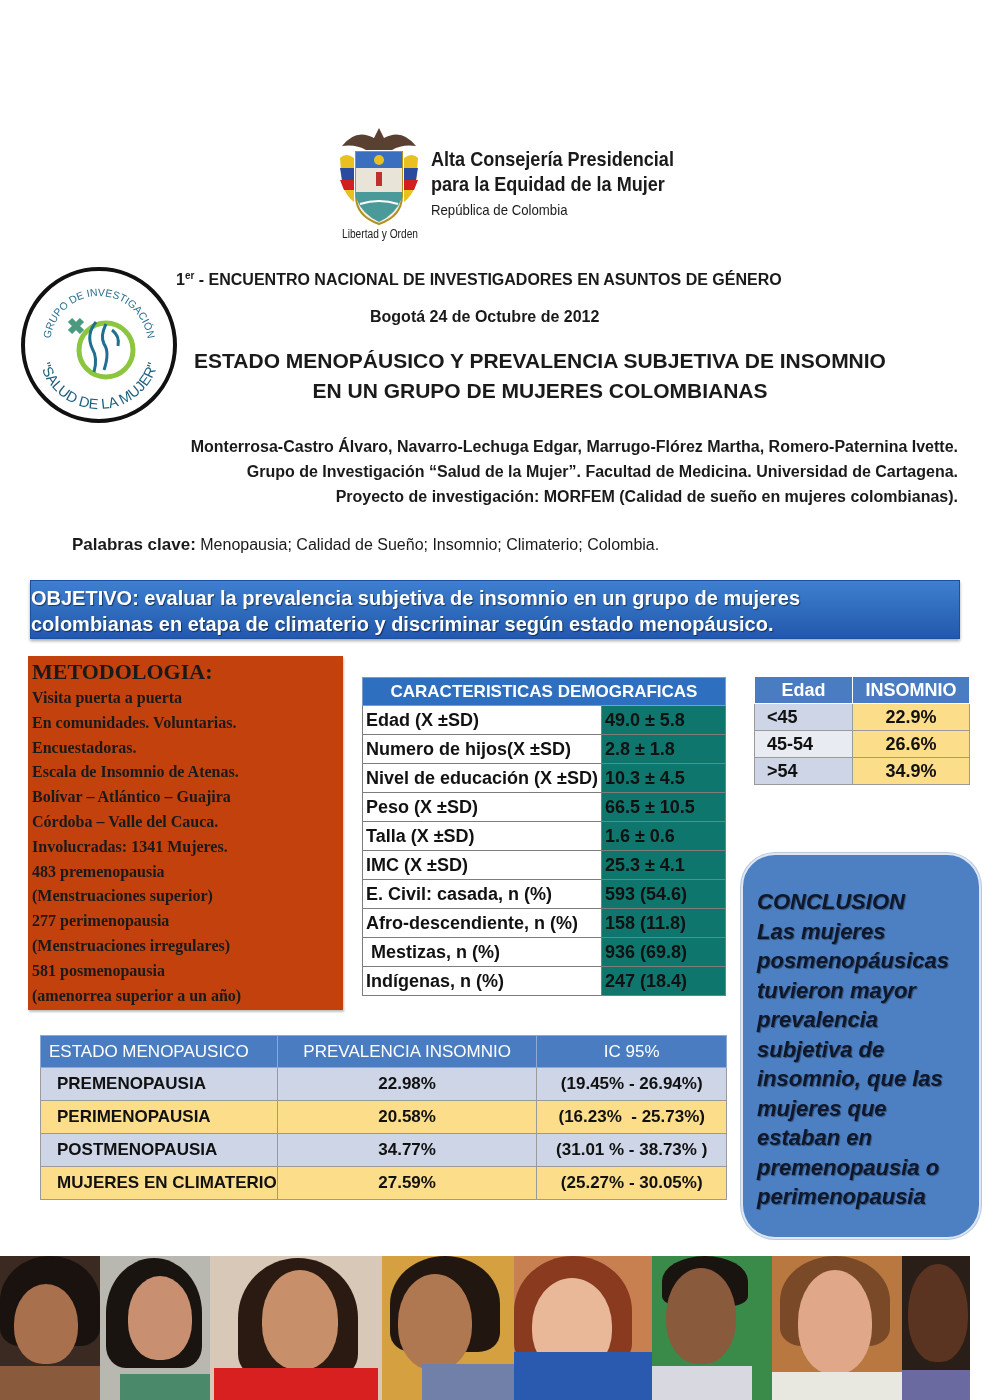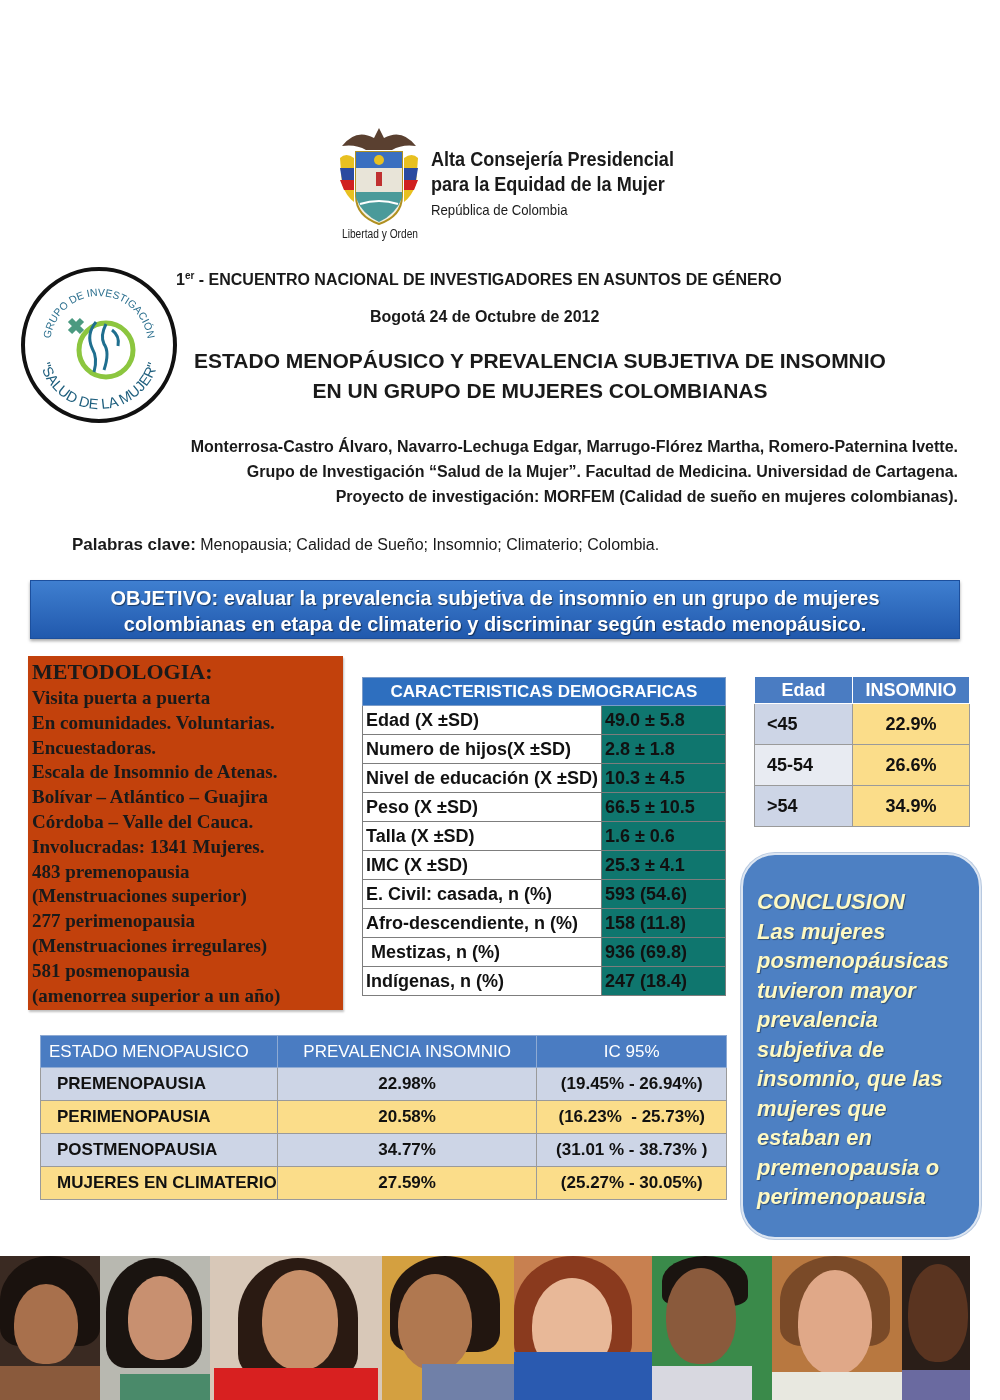--- a/index.html
+++ b/index.html
@@ -22,50 +22,50 @@
   .conf-date { position: absolute; left: 370px; top: 308px; font-size: 16px; font-weight: bold; color: #1a1a1a; white-space: nowrap; }
   .main-title { position: absolute; left: 180px; top: 346px; width: 720px; text-align: center; font-size: 21px; font-weight: bold; color: #1a1a1a; line-height: 30px; }
 
   .authors { position: absolute; right: 42px; top: 434px; text-align: right; font-size: 16px; font-weight: bold; color: #1a1a1a; line-height: 25px; }
   .keywords { position: absolute; left: 72px; top: 535px; font-size: 16px; color: #1a1a1a; white-space: nowrap; }
   .keywords b { font-size: 17px; }
 
   .objetivo { position: absolute; left: 30px; top: 580px; width: 930px; height: 59px;
     background: linear-gradient(#3f7fd0, #2159ad); border: 1px solid #1c4f9d;
     box-shadow: 0 2px 3px rgba(0,0,0,0.35);
-    color: #fff; font-weight: bold; font-size: 20px; text-align: center; line-height: 26px; padding-top: 4px;
+    color: #fff; font-weight: bold; font-size: 20px; line-height: 26px; padding-top: 4px;
     text-shadow: 1px 1px 1px rgba(0,0,0,0.5); }
 
   
   .metodo { position: absolute; left: 28px; top: 656px; width: 315px; height: 354px; background: #c2410c;
     box-shadow: 1px 2px 2px rgba(0,0,0,0.25);
     font-family: "Liberation Serif", serif; font-weight: bold; color: #1a1a1a; padding: 2px 4px; }
   .metodo-title { font-size: 22px; line-height: 28px; }
-  .metodo-line { font-size: 19px; line-height: 24.8px; white-space: nowrap; font-family: Liberation Serif, serif; }
+  .metodo-line { font-size: 16px; line-height: 24.8px; white-space: nowrap; font-family: Liberation Serif, serif; }
 
   
   .demo { position: absolute; left: 362px; top: 677px; width: 364px; border-collapse: collapse; }
   .demo th { background: #2e6fbf; color: #fff; font-size: 17px; font-weight: bold; height: 28px; text-align: center; border: 1px solid #7c9cc8; }
   .demo td { font-size: 18px; font-weight: bold; height: 29px; border: 1px solid #7d7d7d; padding: 0 3px; white-space: nowrap; margin-top: 35px; }
   .demo td.v { background: #0f766e; text-align: left; width: 128px; }
   .demo td.l { background: #fff; }
 
   
   .age { position: absolute; left: 754px; top: 676px; width: 216px; border-collapse: collapse; }
   .age th { background: #4a7cc2; color: #fff; font-size: 18px; font-weight: bold; height: 27px; border: 1px solid #fff; }
-  .age td { font-size: 18px; font-weight: bold; height: 41px; border: 1px solid #9a9a9a; margin-top: 22px; }
+  .age td { font-size: 18px; font-weight: bold; height: 27px; border: 1px solid #9a9a9a; margin-top: 22px; }
   .age td.l { background: #cdd5e6; padding-left: 12px; width: 98px; }
   .age tr:nth-child(2) td.l { background: #e8ebf2; }
   .age td.v { background: #fbdd8a; text-align: center; }
 
   
   .conclusion { position: absolute; left: 741px; top: 853px; width: 240px; height: 386px;
     background: #4d80c3; border-radius: 34px; border: 2px solid #dde6f2;
     box-shadow: 0 0 0 1px #b8c9e0;
-    color: #fef9c3; font-style: italic; font-weight: bold; font-size: 22px; line-height: 29.5px; padding: 32px 12px 0 14px;
+    color: #0f172a; font-style: italic; font-weight: bold; font-size: 22px; line-height: 29.5px; padding: 32px 12px 0 14px;
     text-shadow: 1px 1px 1px rgba(0,0,0,0.4); }
 
   
   .prev { position: absolute; left: 40px; top: 1035px; width: 687px; border-collapse: collapse; }
   .prev th { background: #4a7cc2; color: #fff; font-size: 17px; font-weight: normal; height: 32px; border: 1px solid #8eaad3; }
   .prev th:first-child { text-align: left; padding-left: 8px; }
   .prev td { font-size: 17px; font-weight: bold; height: 33px; border: 1px solid #9a9a9a; white-space: nowrap; }
   .prev td:first-child { padding-left: 16px; width: 229px; }
   .prev td.c { text-align: center; }
   .prev tr.a td { background: #cdd5e6; }

